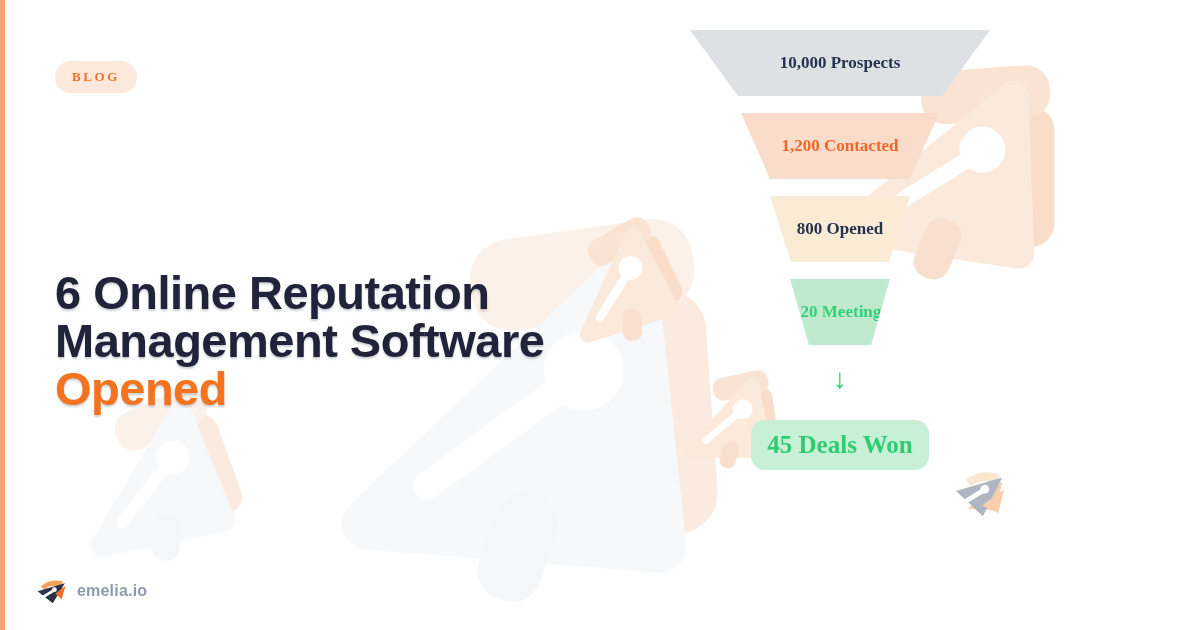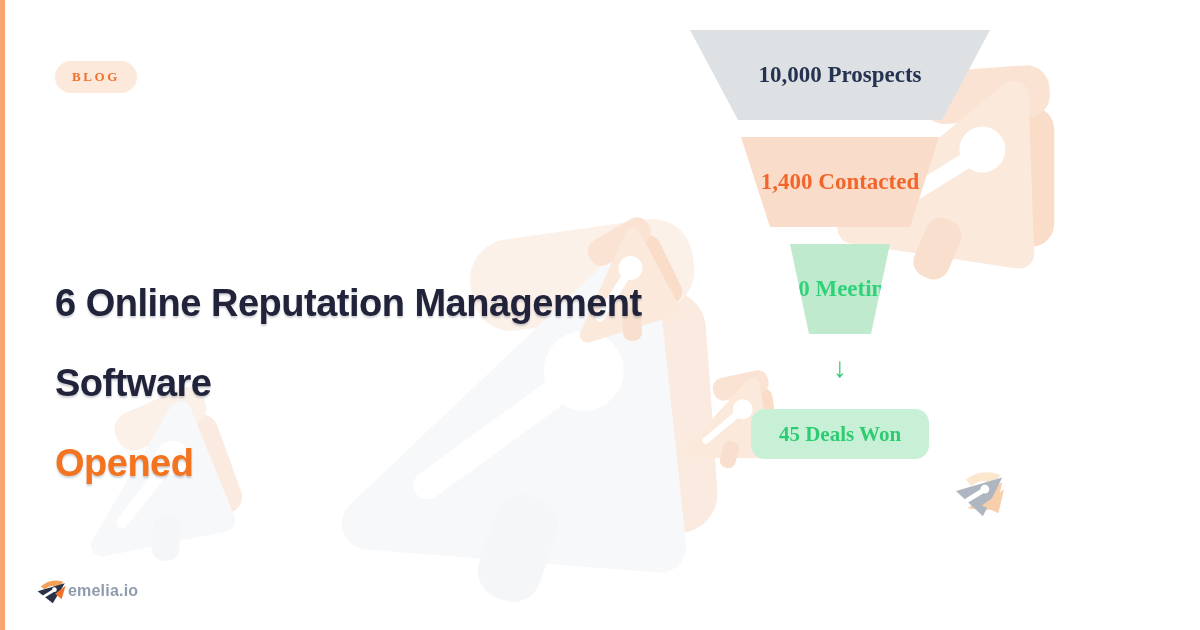--- a/index.html
+++ b/index.html
@@ -9,37 +9,37 @@
 
   .accent-bar{position:absolute;left:0;top:0;width:5px;height:630px;background:#F8A470;z-index:3;}
 
   .watermarks{position:absolute;left:0;top:0;width:1200px;height:630px;z-index:0;pointer-events:none;}
 
   .badge{position:absolute;left:55px;top:61px;z-index:2;
          background:#FCE9DC;color:#F2702A;border-radius:16px;
          padding:8px 17px;font-size:13px;font-weight:bold;letter-spacing:2.6px;font-family:Liberation Serif, serif;}
 
   .title{position:absolute;left:55px;top:238px;width:625px;z-index:2;
-         font-size:38px;line-height:80px;font-weight:bold;letter-spacing:-0.5px;
+         font-size:47px;line-height:48px;font-weight:bold;letter-spacing:-0.5px;
          color:#20233A;text-shadow:0 2px 2px rgba(32,35,58,0.22);}
   .title .accent{display:block;color:#F4731F;}
 
   .funnel{position:absolute;left:690px;top:30px;width:300px;z-index:1;
           display:flex;flex-direction:column;align-items:center;gap:17px;}
-  .stage{height:90px;display:flex;align-items:center;justify-content:center;
-         font-family:"Liberation Serif",serif;font-weight:bold;font-size:23px;white-space:nowrap;}
+  .stage{height:66px;display:flex;align-items:center;justify-content:center;
+         font-family:"Liberation Serif",serif;font-weight:bold;font-size:17px;white-space:nowrap;}
   .arrow-cell{height:49px;display:flex;align-items:center;justify-content:center;margin-top:-8px;}
   .arrow-cell span{font-family:"Liberation Serif",serif;font-size:28px;line-height:1;color:#2ECC71;}
   .pill{width:178px;height:50px;border-radius:14px;display:flex;align-items:center;justify-content:center;
-        font-family:"Liberation Serif",serif;font-weight:bold;font-size:21px;
+        font-family:"Liberation Serif",serif;font-weight:bold;font-size:25px;
         background:#C8F0D6;color:#2ECC71;}
 
   .pill-side-logo{position:absolute;left:952px;top:466px;z-index:1;opacity:0.95;}
 
-  .footer{position:absolute;left:36px;top:576px;z-index:2;display:flex;align-items:center;}
+  .footer{position:absolute;left:36px;top:576px;z-index:2;display:flex;align-items:center;gap:9px;}
   .footer .brand{font-size:16px;font-weight:bold;color:#8E9CAD;letter-spacing:0.2px;}
 </style>
 </head>
 <body>
 
 <div class="canvas">
 
   <svg class="watermarks" width="1200" height="630" viewBox="0 0 1200 630" xmlns="http://www.w3.org/2000/svg">
     <defs>
       <g id="wmg">
@@ -72,21 +72,24 @@
     <span>BLOG</span>
   </div>
 
   <h1 class="title" style="color: rgb(32, 35, 58);"><span>6 Online Reputation Management Software</span><span class="accent" style="color: rgb(244, 115, 31);">Opened</span></h1>
 
   <div class="funnel">
     <div class="stage" style="width: 300px; background: rgb(221, 225, 228); color: rgb(37, 50, 80); clip-path: polygon(0px 0px, 100% 0px, calc(100% - 48px) 100%, 48px 100%);">
       <span>10,000 Prospects</span>
     </div>
     <div class="stage" style="width: 198px; background: rgb(250, 220, 202); color: rgb(242, 102, 42); clip-path: polygon(0px 0px, 100% 0px, calc(100% - 29px) 100%, 29px 100%);">
-      <span>1,400 Contacted</span>
+      <span>1,200 Contacted</span>
+    </div>
+    <div class="stage" style="width: 140px; background: rgb(250, 236, 212); color: rgb(37, 50, 80); clip-path: polygon(0px 0px, 100% 0px, calc(100% - 21px) 100%, 21px 100%);">
+      <span>800 Opened</span>
     </div>
     <div class="stage" style="width: 100px; background: rgb(191, 234, 205); color: rgb(48, 210, 121); clip-path: polygon(0px 0px, 100% 0px, calc(100% - 19px) 100%, 19px 100%);">
       <span>120 Meetings</span>
     </div>
     <div class="arrow-cell">
       <span style="color: rgb(46, 204, 113);">↓</span>
     </div>
     <div class="pill" style="background: rgb(200, 240, 214); color: rgb(46, 204, 113);">
       <span>45 Deals Won</span>
     </div>

